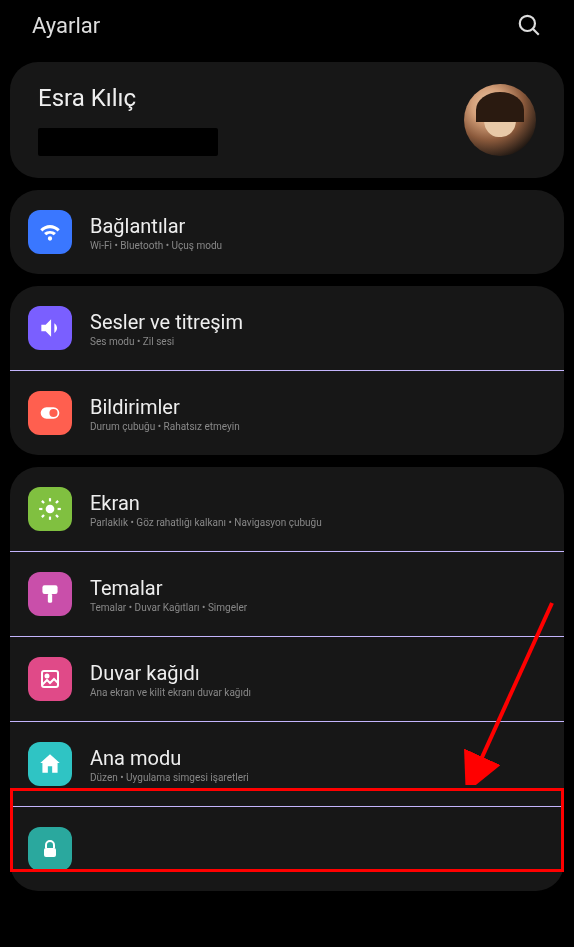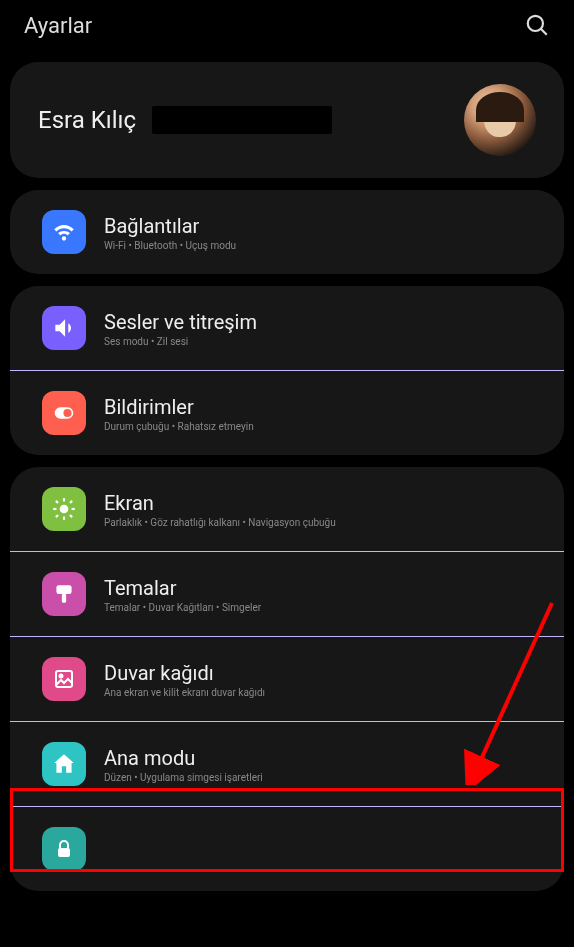--- a/index.html
+++ b/index.html
@@ -9,40 +9,40 @@
       width: 574px;
       height: 947px;
       color: #fff;
       overflow: hidden;
       position: relative;
     }
     .header {
       display: flex;
       justify-content: space-between;
       align-items: flex-end;
-      padding: 12px 24px;
+      padding: 12px 32px;
     }
     .header-title {
       font-size: 22px;
       font-weight: 400;
       color: #ddd;
     }
     .search-icon { width: 26px; height: 26px; }
     .card {
       background: #171717;
       border-radius: 28px;
       margin: 12px 10px;
     }
     .profile-card {
       display: flex;
       align-items: center;
       justify-content: space-between;
       padding: 22px 28px;
     }
-    .profile-left { display: flex; flex-direction: row; gap: 16px; }
+    .profile-left { display: flex; flex-direction: column; gap: 16px; }
     .profile-name { font-size: 24px; font-weight: 400; color: #eee; }
     .profile-mask { background: #000; width: 180px; height: 28px; border-radius: 2px; }
     .avatar {
       width: 72px;
       height: 72px;
       border-radius: 50%;
       background: radial-gradient(circle at 35% 30%, #e8c9a8 0%, #d4a07a 25%, #8b5a3c 50%, #1a1410 80%);
       position: relative;
       overflow: hidden;
     }
@@ -58,21 +58,21 @@
       content: '';
       position: absolute;
       top: 8px; left: 12px;
       width: 48px; height: 30px;
       background: #2a1a10;
       border-radius: 50% 50% 0 0 / 60% 60% 0 0;
     }
     .row {
       display: flex;
       align-items: center;
-      padding: 20px 32px;
+      padding: 20px 18px;
       gap: 18px;
     }
     .row + .row { border-top: 1px solid #c4b5fd; }
     .icon-wrap {
       width: 44px;
       height: 44px;
       min-width: 44px;
       border-radius: 12px;
       display: flex;
       align-items: center;

